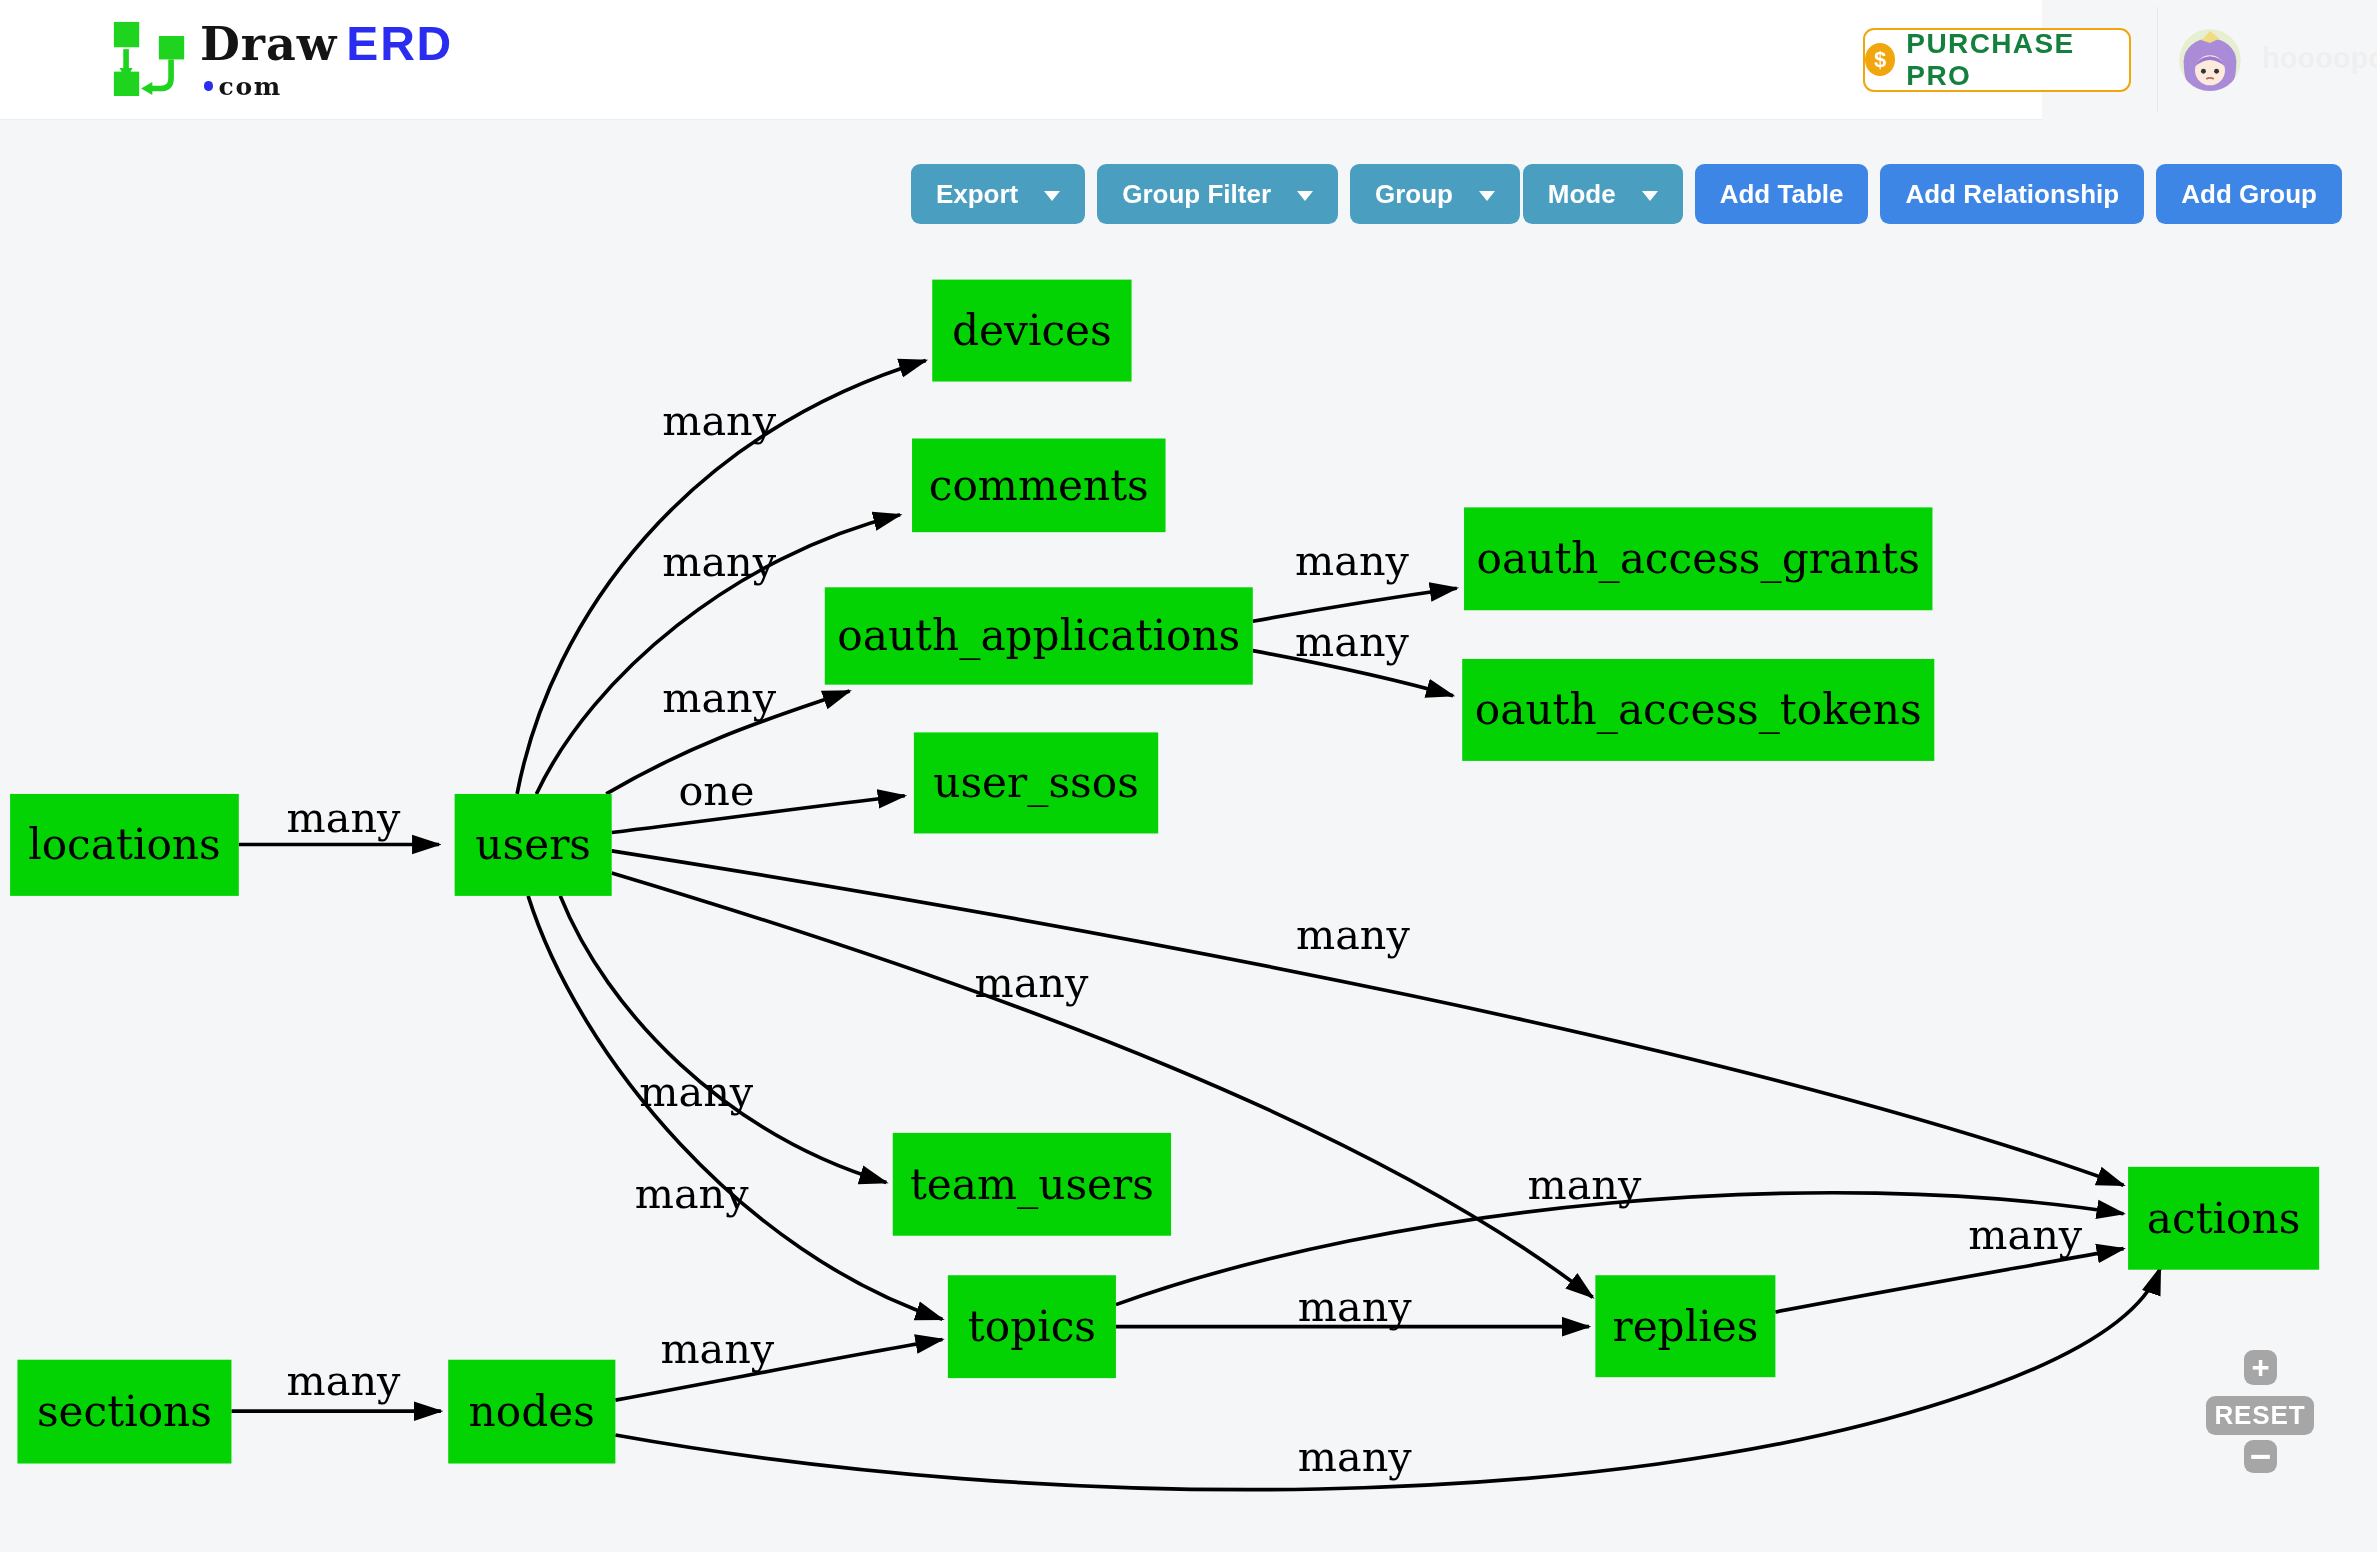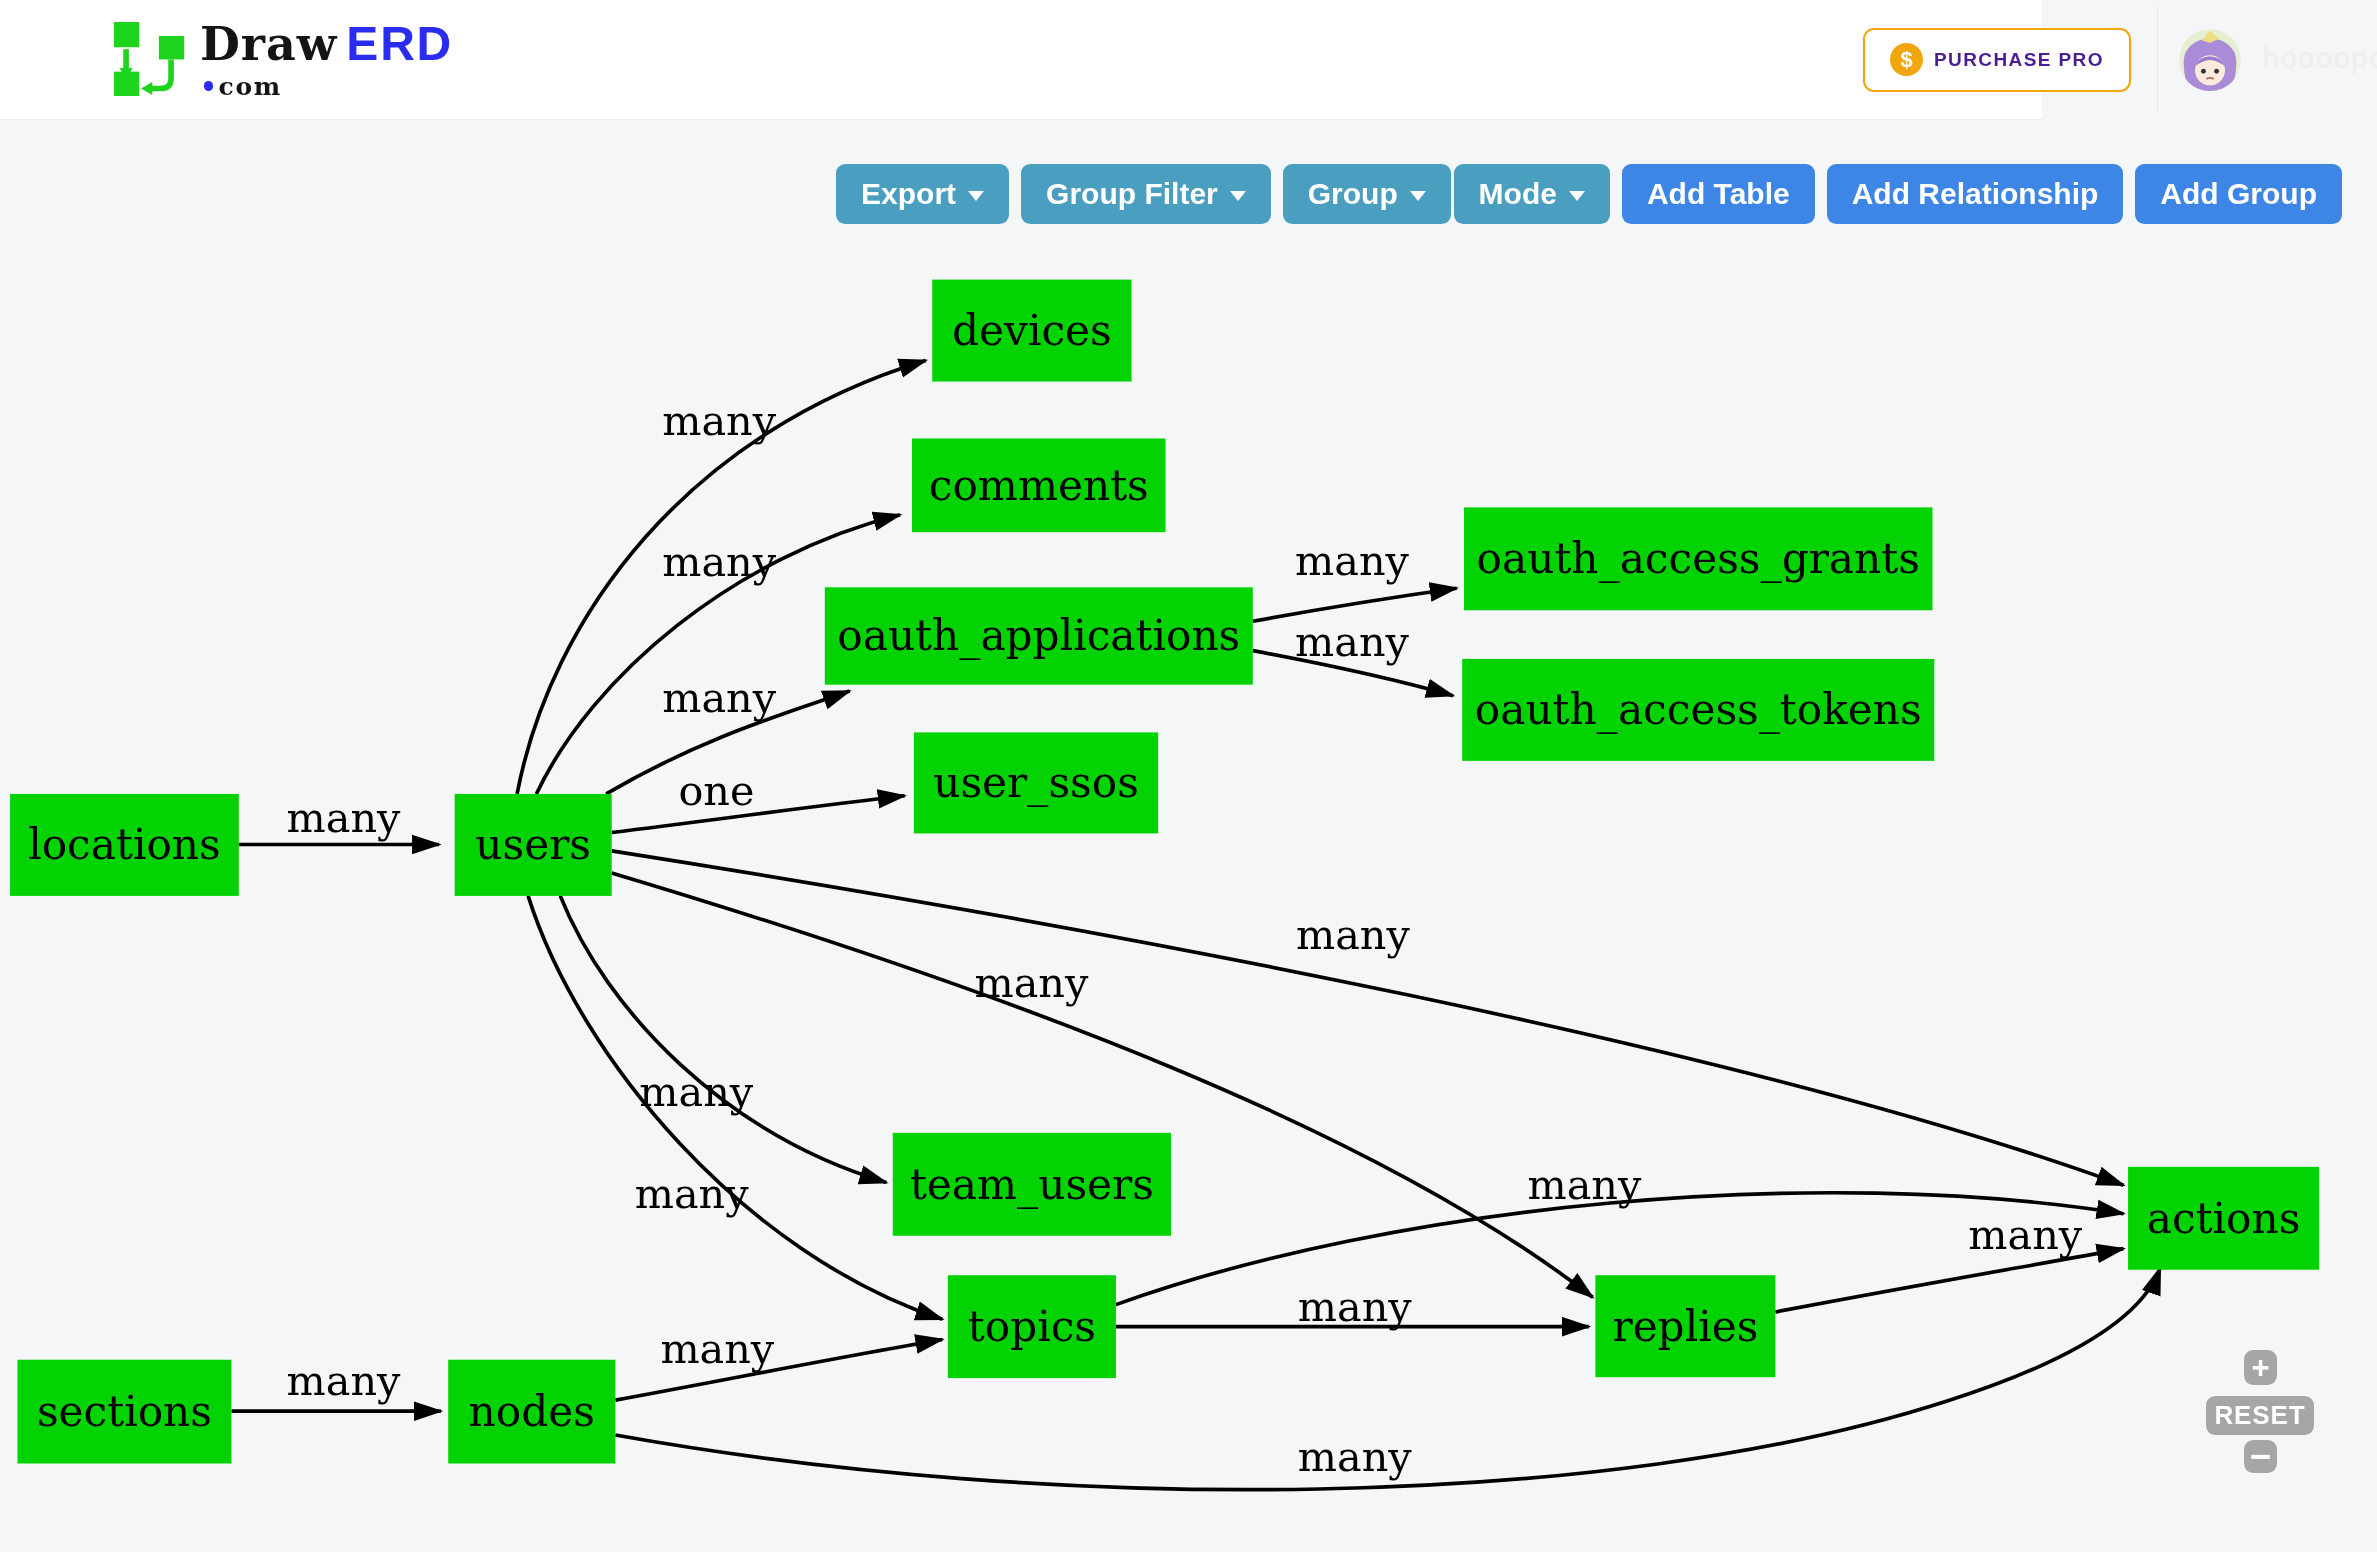--- a/index.html
+++ b/index.html
@@ -22,30 +22,30 @@
   .logo-row2{display:flex;align-items:center;gap:5.5px;margin-top:5.5px;margin-left:3.7px;}
   .logo-dot{width:9.2px;height:9.2px;border-radius:50%;background:#2a2cf0;display:inline-block;}
   .logo-com{font-family:"DejaVu Serif",serif;font-weight:bold;font-size:25px;color:#141414;letter-spacing:1.8px;}
   .pro-btn{
     position:absolute;left:1863px;top:27.6px;width:268px;height:64px;box-sizing:border-box;
     border:2.8px solid #f2a60d;border-radius:11px;background:#fff;
     display:flex;align-items:center;justify-content:center;gap:11px;cursor:pointer;
   }
   .coin{width:33px;height:33px;border-radius:50%;background:#f2a60d;color:#fff;
     display:flex;align-items:center;justify-content:center;font-weight:bold;font-size:22px;}
-  .pro-label{color:#4c1d95;font-weight:bold;font-size:19px;letter-spacing:1.4px;}
+  .pro-label{color:#15803d;font-weight:bold;font-size:28px;letter-spacing:1.4px;}
   .header-divider{position:absolute;left:2157px;top:7.3px;width:0.9px;height:105px;background:#e7e7e7;}
   .avatar{position:absolute;left:2179px;top:28.5px;width:62px;height:62px;border-radius:50%;overflow:hidden;cursor:pointer;}
   .username{position:absolute;left:2262px;top:42px;font-size:29px;font-weight:bold;color:#efefef;}
   
   .toolbar{position:absolute;top:164px;right:35px;display:flex;gap:12px;z-index:4;}
   .btn{
     height:60px;padding:0 25px;border:none;border-radius:9.2px;cursor:pointer;
-    color:#fff;font-family:"Liberation Sans",sans-serif;font-weight:bold;font-size:30px;
-    display:flex;align-items:center;justify-content:center;gap:12px;white-space:nowrap;
+    color:#fff;font-family:"Liberation Sans",sans-serif;font-weight:bold;font-size:26px;
+    display:flex;align-items:center;justify-content:center;gap:26px;white-space:nowrap;
   }
   .btn-teal{background:#4a9ebf;}
   .btn-blue{background:#3d86e6;}
   .btn-group{display:flex;gap:2.8px;}
   .caret{width:0;height:0;border-left:8.3px solid transparent;border-right:8.3px solid transparent;
     border-top:10px solid #ffffff;display:inline-block;margin-top:3.7px;}
   
   .canvas-svg{position:absolute;left:0;top:0;z-index:1;}
   .edge{fill:none;stroke:#000000;stroke-width:4px;}
   .edge-label{font-family:"DejaVu Serif",serif;font-size:45px;fill:#000;text-anchor:middle;}

